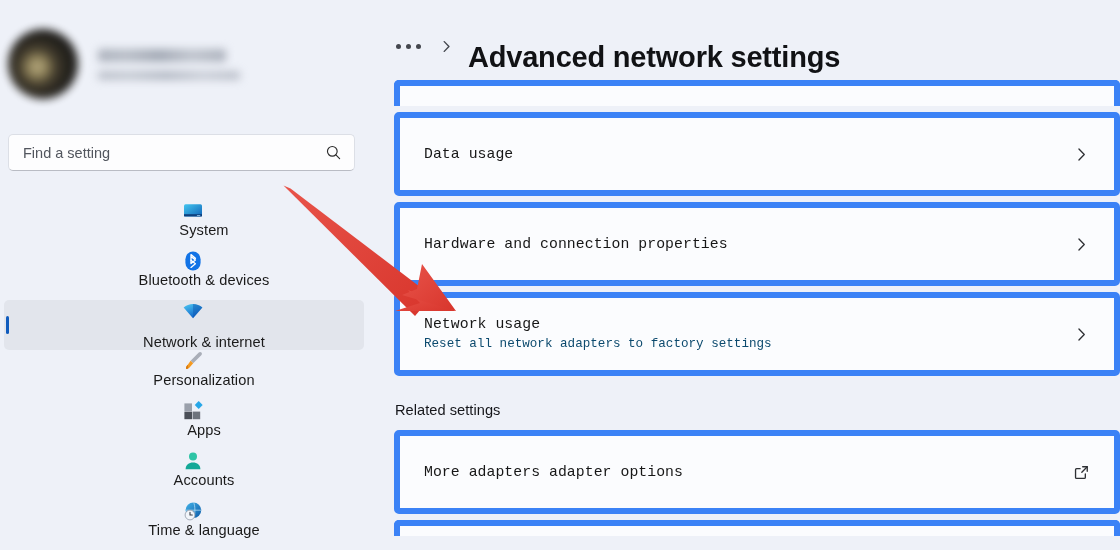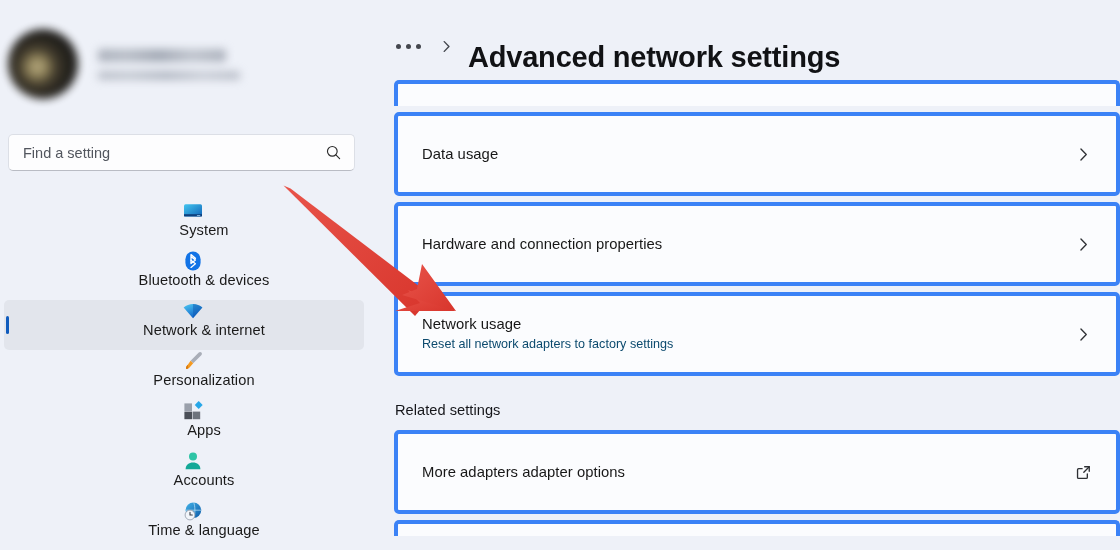--- a/index.html
+++ b/index.html
@@ -93,21 +93,21 @@
     height: 50px;
     margin: 0 16px 0 4px;
     border-radius: 5px;
     display: flex;
     align-items: center;
     padding-left: 18px;
     box-sizing: border-box;
     cursor: default;
     flex-direction: column;
   }
-  .nav-item.selected { background: #e2e5ec; }
+  .nav-item.selected { background: #e2e5ec; gap: 12px; }
   .nav-accent {
     position: absolute;
     left: 2px; top: 50%;
     transform: translateY(-50%);
     width: 3px; height: 18px;
     border-radius: 2px;
     background: #0f5bbd;
     display: none;
   }
   .nav-item.selected .nav-accent { display: block; }
@@ -170,26 +170,27 @@
   #cards {
     position: absolute;
     left: 14px;
     top: 80px;
     width: 726px;
   }
   .card {
     position: relative;
     box-sizing: border-box;
     background: #fbfcfe;
-    border: 4px solid #3b82f6;
+    border: 6px solid #3b82f6;
     border-radius: 5px;
     display: flex;
     align-items: center;
     padding: 0 24px 0 24px;
     width: 726px;
+    font-family: Liberation Mono, monospace;
   }
   .card-partial-top {
     height: 26px;
     border-bottom: none;
     border-radius: 5px 5px 0 0;
     margin-bottom: 6px;
     overflow: hidden;
   }
   .card-row { height: 84px; margin-bottom: 6px; }
   .card-row.two-line { height: 84px; }

